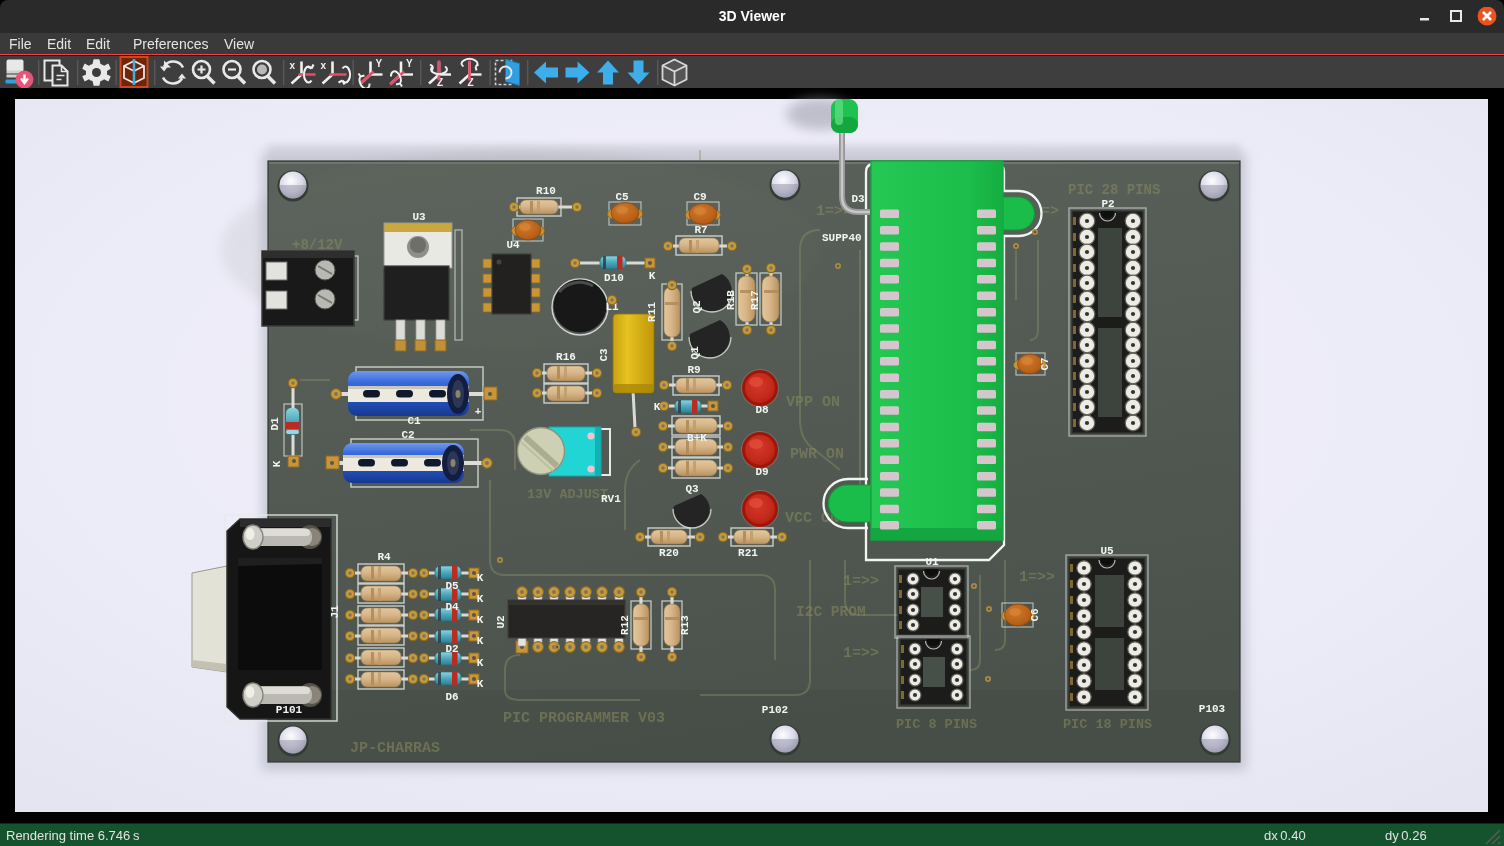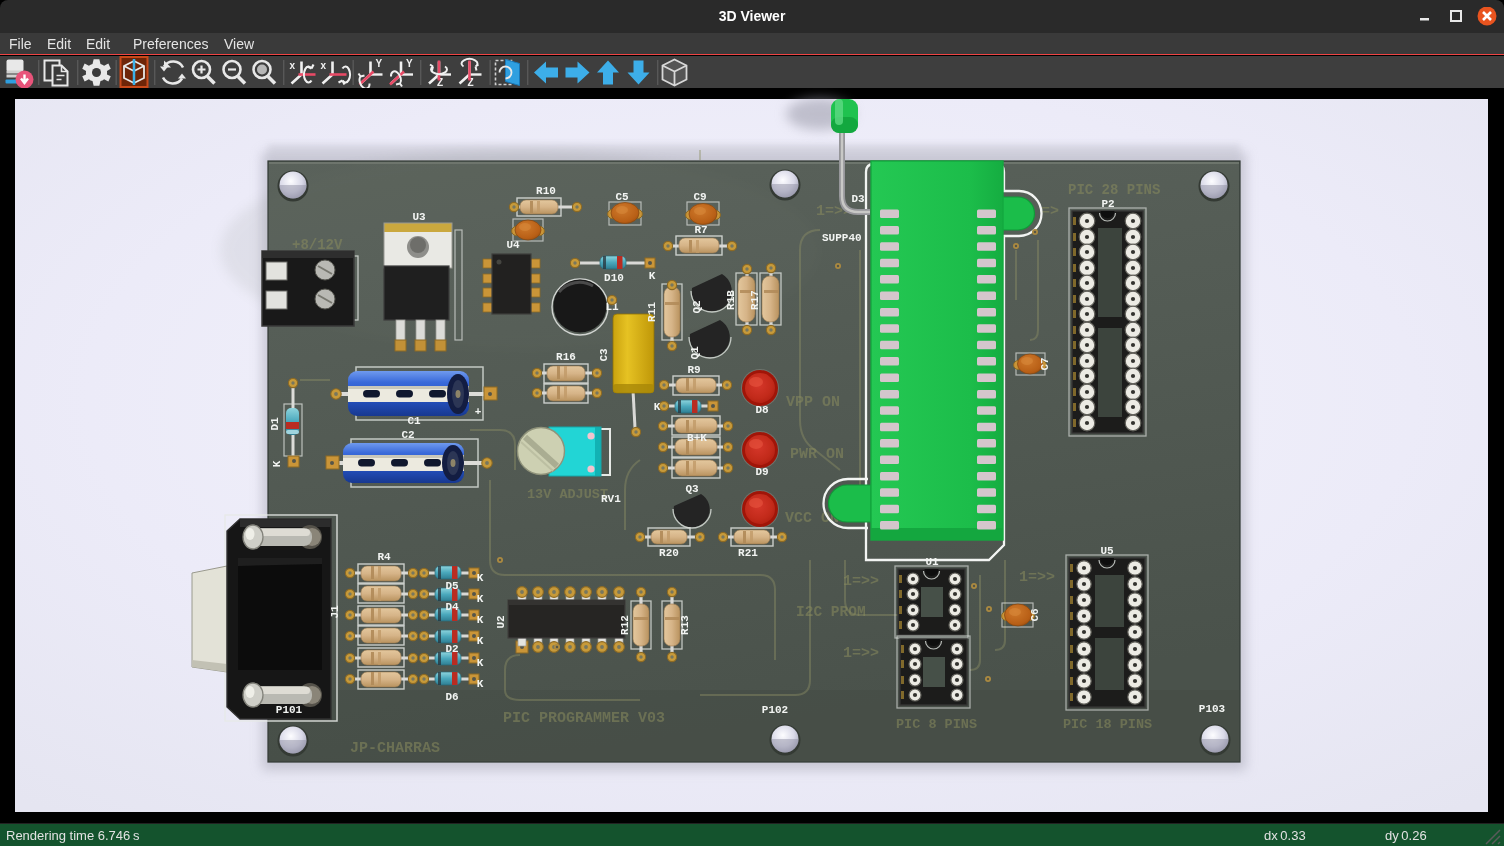--- a/index.html
+++ b/index.html
@@ -1106,18 +1106,18 @@
 <circle cx="988" cy="679" r="3" fill="#ab8a40"></circle>
         <circle cx="988" cy="679" r="1.2" fill="#555548"></circle>
 <circle cx="557" cy="647" r="3" fill="#ab8a40"></circle>
         <circle cx="557" cy="647" r="1.2" fill="#555548"></circle>
 <circle cx="500" cy="560" r="3" fill="#ab8a40"></circle>
         <circle cx="500" cy="560" r="1.2" fill="#555548"></circle>
     </svg>
   </div>
   <div class="statusbar">
     <span style="left:6px">Rendering time 6.746 s</span>
-    <span style="left:1264px">dx 0.33</span>
+    <span style="left:1264px">dx 0.40</span>
     <span style="left:1385px">dy 0.26</span>
     <svg style="position:absolute;right:2px;top:2px" width="22" height="20">
       <path d="M 20 4 L 6 18 M 20 10 L 12 18 M 20 16 L 18 18" stroke="#5a5a5a" stroke-width="1.5"></path>
     </svg>
   </div>
 </div>
 </body></html>

